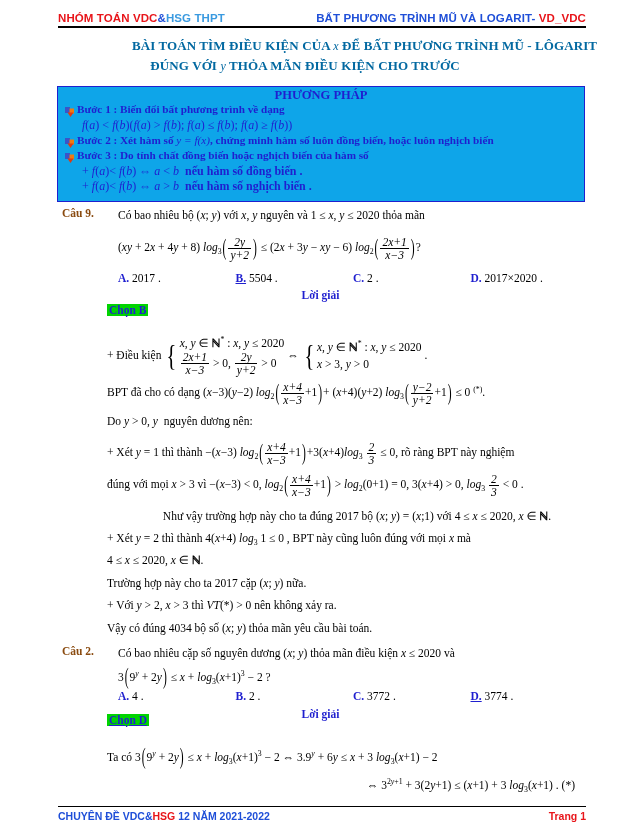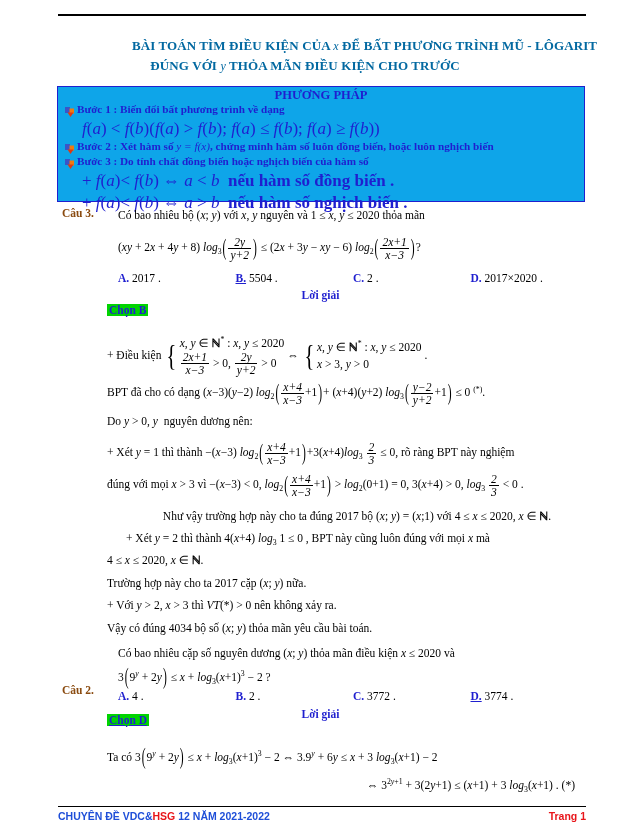--- a/index.html
+++ b/index.html
@@ -37,21 +37,21 @@
     border:1.2px solid #1f1fcf;box-sizing:border-box;background:#0ea5e9;
   }
   .box-title{text-align:center;color:#1f1fcf;font-weight:bold;font-size:12.5px;
              font-family:"Liberation Serif",serif;margin-top:1px;}
   .step{display:flex;align-items:flex-start;margin:0 0 0 6px;line-height:1.18;}
   .bullet{flex:0 0 auto;width:13px;height:13px;margin-top:2px;position:relative;}
   .bullet svg{display:block;}
   .step-txt{color:#1f1fcf;font-weight:bold;font-size:11.2px;
             font-family:"Liberation Serif",serif;}
   .step-txt .m{font-style:italic;font-weight:normal;font-family:"Liberation Serif",serif;}
-  .subline{color:#1f1fcf;font-size:17px;font-family:"Liberation Serif",serif;
+  .subline{color:#1f1fcf;font-size:12px;font-family:"Liberation Serif",serif;
            margin-left:24px;line-height:1.3;}
   .subline b{font-weight:bold;}
   .math{font-style:italic;font-family:"Liberation Serif",serif;}
 
   
   .q-label{position:absolute;color:#8a4b10;font-weight:bold;font-size:11.5px;
            font-family:"Liberation Serif",serif;}
   .body-txt{position:absolute;font-size:11.5px;font-family:"Liberation Serif",serif;
             color:#000;line-height:1.45;}
 
@@ -90,20 +90,24 @@
   .sysrows{display:inline-block;line-height:1.45;padding-left:1px;}
   .nb{font-style:normal;}
   .bbN{font-family:"Liberation Serif",serif;font-weight:bold;font-style:normal;}
 </style>
 </head>
 <body>
 
 <div class="page">
 
   <div class="hdr">
+    <div class="hdr-row">
+      <div class="hdr-left"><span class="c-red">NHÓM TOÁN VDC</span><span class="c-blue">&amp;</span><span class="c-lblue">HSG THPT</span></div>
+      <div class="hdr-right"><span class="c-blue">BẤT PHƯƠNG TRÌNH MŨ VÀ LOGARIT-</span>&nbsp;<span class="c-red">VD_VDC</span></div>
+    </div>
     <div class="hdr-rule"></div>
   </div>
 
   <div class="title t1"><span>BÀI TOÁN TÌM ĐIỀU KIỆN CỦA</span>
     <span class="it">x</span>
     <span>ĐỂ BẤT PHƯƠNG TRÌNH  MŨ - LÔGARIT</span></div>
 
   <div class="title t2"><span>ĐÚNG VỚI</span>
     <span class="it">y</span>
     <span>THỎA MÃN ĐIỀU KIỆN CHO TRƯỚC</span></div>
@@ -162,21 +166,21 @@
       <b>&nbsp;nếu hàm số đồng biến .</b>
     </div>
     <div class="subline">
       <span class="nb">+</span> <span class="math">f</span><span class="nb">(</span><span class="math">a</span><span class="nb">)</span><span class="nb">&lt;</span>
       <span class="math">f</span><span class="nb">(</span><span class="math">b</span><span class="nb">)</span> <span class="nb">⇔</span>
       <span class="math">a</span> <span class="nb">&gt;</span> <span class="math">b</span>
       <b>&nbsp;nếu hàm số nghịch  biến .</b>
     </div>
   </div>
 
-  <div class="q-label" style="left:62px;top:207px;">Câu 3.</div>
+  <div class="q-label" style="left:62px;top:207px;">Câu 9.</div>
 
   <div class="body-txt" style="left:118px;top:207px;width:470px;">
     <span>Có bao nhiêu bộ</span>
     <span class="math"><span class="nb">(</span>x<span class="nb">;</span> y<span class="nb">)</span></span>
     <span>với</span>
     <span class="math">x<span class="nb">,</span> y</span>
     <span>nguyên và</span>
     <span class="math"><span class="nb">1 ≤</span> x<span class="nb">,</span> y <span class="nb">≤ 2020</span></span>
     <span>thỏa mãn</span>
   </div>
@@ -245,21 +249,21 @@
     <span class="math">log<sub>2</sub></span><span class="paren">(</span><span class="frac"><span class="num"><span class="math">x</span>+4</span><span class="den"><span class="math">x</span>−3</span></span><span class="nb">+1</span><span class="paren">)</span> <span class="nb">&gt;</span> <span class="math">log<sub>2</sub></span><span class="nb">(0+1) = 0, 3(</span><span class="math">x</span><span class="nb">+4) &gt; 0,</span>
     <span class="math">log<sub>3</sub></span> <span class="frac"><span class="num">2</span><span class="den">3</span></span> <span class="nb">&lt; 0 .</span>
   </div>
 
   <div class="body-txt" style="left:107px;top:508px;width:500px;text-align:center;">
     <span>Như vậy trường hợp này cho ta đúng 2017 bộ</span>
     <span class="math"><span class="nb">(</span>x<span class="nb">;</span> y<span class="nb">)</span> <span class="nb">=</span> <span class="nb">(</span>x<span class="nb">;1)</span></span>
     <span>với</span> <span class="math"><span class="nb">4 ≤</span> x <span class="nb">≤ 2020,</span> x <span class="nb">∈</span> <span class="bbN">ℕ</span></span><span class="nb">.</span>
   </div>
 
-  <div class="body-txt" style="left:107px;top:530px;width:500px;margin-left:19px;">
+  <div class="body-txt" style="left:107px;top:530px;width:500px;">
     <span class="nb">+ Xét</span> <span class="math">y <span class="nb">= 2</span></span> <span>thì  thành</span>
     <span class="math"><span class="nb">4(</span>x<span class="nb">+4)</span> log<sub>3</sub> <span class="nb">1 ≤ 0</span></span>
     <span>, BPT này cũng luôn đúng với mọi <span class="math">x</span> mà</span>
   </div>
 
   <div class="body-txt" style="left:107px;top:552px;width:500px;">
     <span class="math"><span class="nb">4 ≤</span> x <span class="nb">≤ 2020,</span> x <span class="nb">∈</span> <span class="bbN">ℕ</span></span><span class="nb">.</span>
   </div>
 
   <div class="body-txt" style="left:107px;top:575px;width:500px;">
@@ -272,21 +276,21 @@
     <span class="nb">+ Với</span> <span class="math">y <span class="nb">&gt; 2,</span> x <span class="nb">&gt; 3</span></span>
     <span>thì</span> <span class="math">VT<span class="nb">(*) &gt; 0</span></span> <span>nên  không xảy ra.</span>
   </div>
 
   <div class="body-txt" style="left:107px;top:620px;width:500px;">
     <span>Vậy có đúng 4034 bộ số</span>
     <span class="math"><span class="nb">(</span>x<span class="nb">;</span> y<span class="nb">)</span></span>
     <span>thỏa mãn yêu cầu bài toán.</span>
   </div>
 
-  <div class="q-label" style="left:62px;top:645px;margin-top:39px;">Câu 2.</div>
+  <div class="q-label" style="left:62px;top:645px;">Câu 2.</div>
 
   <div class="body-txt" style="left:118px;top:645px;width:470px;">
     <span>Có bao nhiêu cặp số nguyên dương</span>
     <span class="math"><span class="nb">(</span>x<span class="nb">;</span> y<span class="nb">)</span></span>
     <span>thỏa mãn điều kiện</span>
     <span class="math">x <span class="nb">≤ 2020</span></span>
     <span>và</span>
   </div>
 
   <div class="body-txt" style="left:118px;top:668px;width:470px;">

